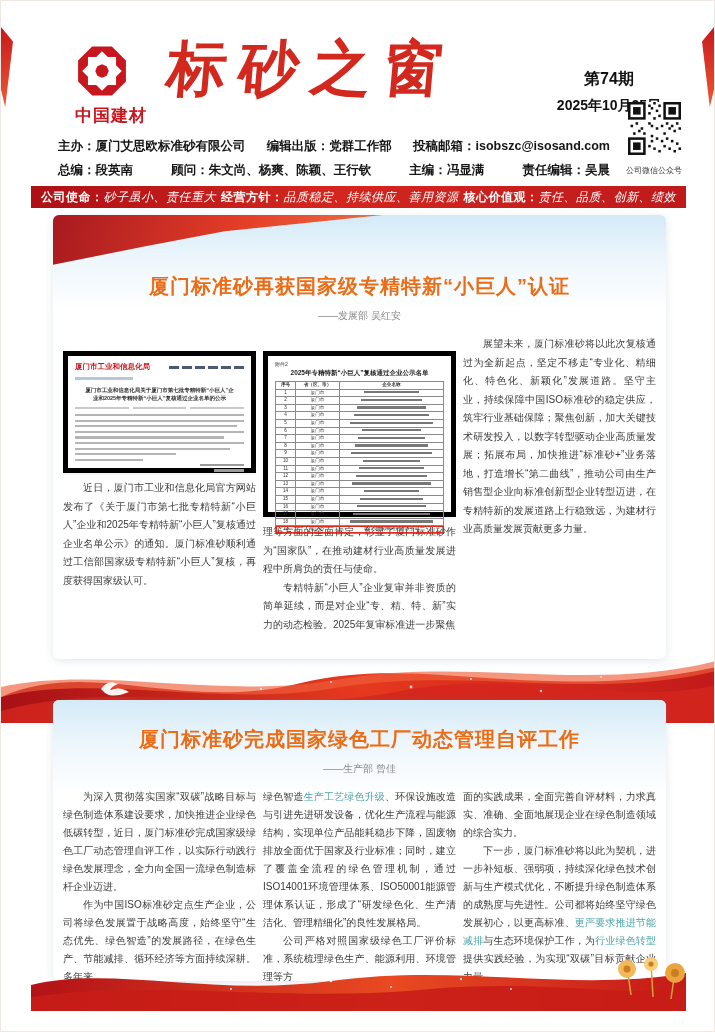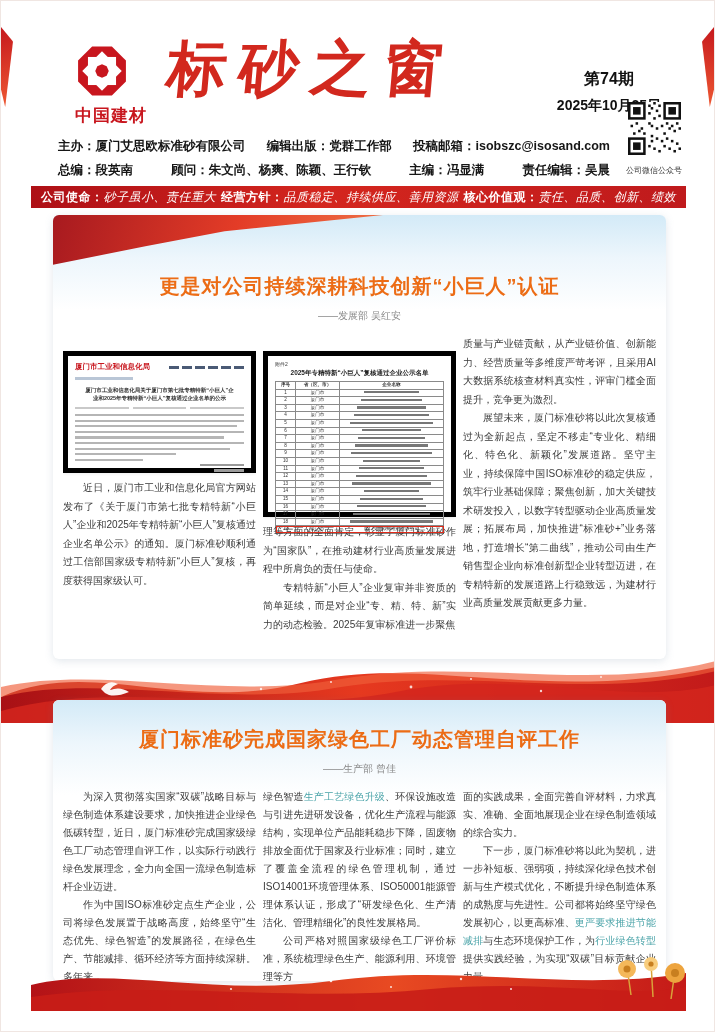--- a/index.html
+++ b/index.html
@@ -188,21 +188,21 @@
   </div>
 
   <div class="banner">
       <span class="pair"><b>公司使命：</b><span>砂子虽小、责任重大</span></span>
       <span class="pair"><b>经营方针：</b><span>品质稳定、持续供应、善用资源</span></span>
       <span class="pair"><b>核心价值观：</b><span>责任、品质、创新、绩效</span></span>
     </div>
 
   <section class="card card1">
     <div class="ribbon-tl"></div>
-    <h2 class="a-title">更是对公司持续深耕科技创新“小巨人”认证</h2>
+    <h2 class="a-title">厦门标准砂再获国家级专精特新“小巨人”认证</h2>
     <div class="a-byline">——发展部 吴红安</div>
     <div class="cols">
       <div class="col">
         <figure class="fig fig-web">
           <div class="web-top">
             <span class="web-site">厦门市工业和信息化局</span>
             <span class="web-nav">
                 <i style="width: 10px;"></i>
                 <i style="width: 10px;"></i>
                 <i style="width: 10px;"></i>
@@ -349,21 +349,20 @@
                   <td>厦门市</td>
                   <td>厦门艾思欧标准砂有限公司</td>
                 </tr>
               </tbody>
           </table>
         </figure>
       <p class="para"><span>理等方面的全面肯定，彰显了厦门标准砂作为“国家队”，在推动建材行业高质量发展进程中所肩负的责任与使命。</span></p>
           <p class="para indent"><span>专精特新“小巨人”企业复审并非资质的简单延续，而是对企业“专、精、特、新”实力的动态检验。2025年复审标准进一步聚焦</span></p>
         </div>
       <div class="col">
-          <p class="para"><span>质量与产业链贡献，从产业链价值、创新能力、经营质量等多维度严苛考评，且采用AI大数据系统核查材料真实性，评审门槛全面提升，竞争更为激烈。</span></p>
           <p class="para indent"><span>展望未来，厦门标准砂将以此次复核通过为全新起点，坚定不移走“专业化、精细化、特色化、新颖化”发展道路。坚守主业，持续保障中国ISO标准砂的稳定供应，筑牢行业基础保障；聚焦创新，加大关键技术研发投入，以数字转型驱动企业高质量发展；拓展布局，加快推进“标准砂+”业务落地，打造增长“第二曲线”，推动公司由生产销售型企业向标准创新型企业转型迈进，在专精特新的发展道路上行稳致远，为建材行业高质量发展贡献更多力量。</span></p>
         </div>
     </div>
   </section>
 
   <svg class="divider" viewBox="0 0 715 96">
     <defs>
       <linearGradient id="rg" x1="0" y1="0" x2="1" y2="0">
         <stop offset="0" stop-color="#a81015"></stop>
           <stop offset=".5" stop-color="#e6391f"></stop>

